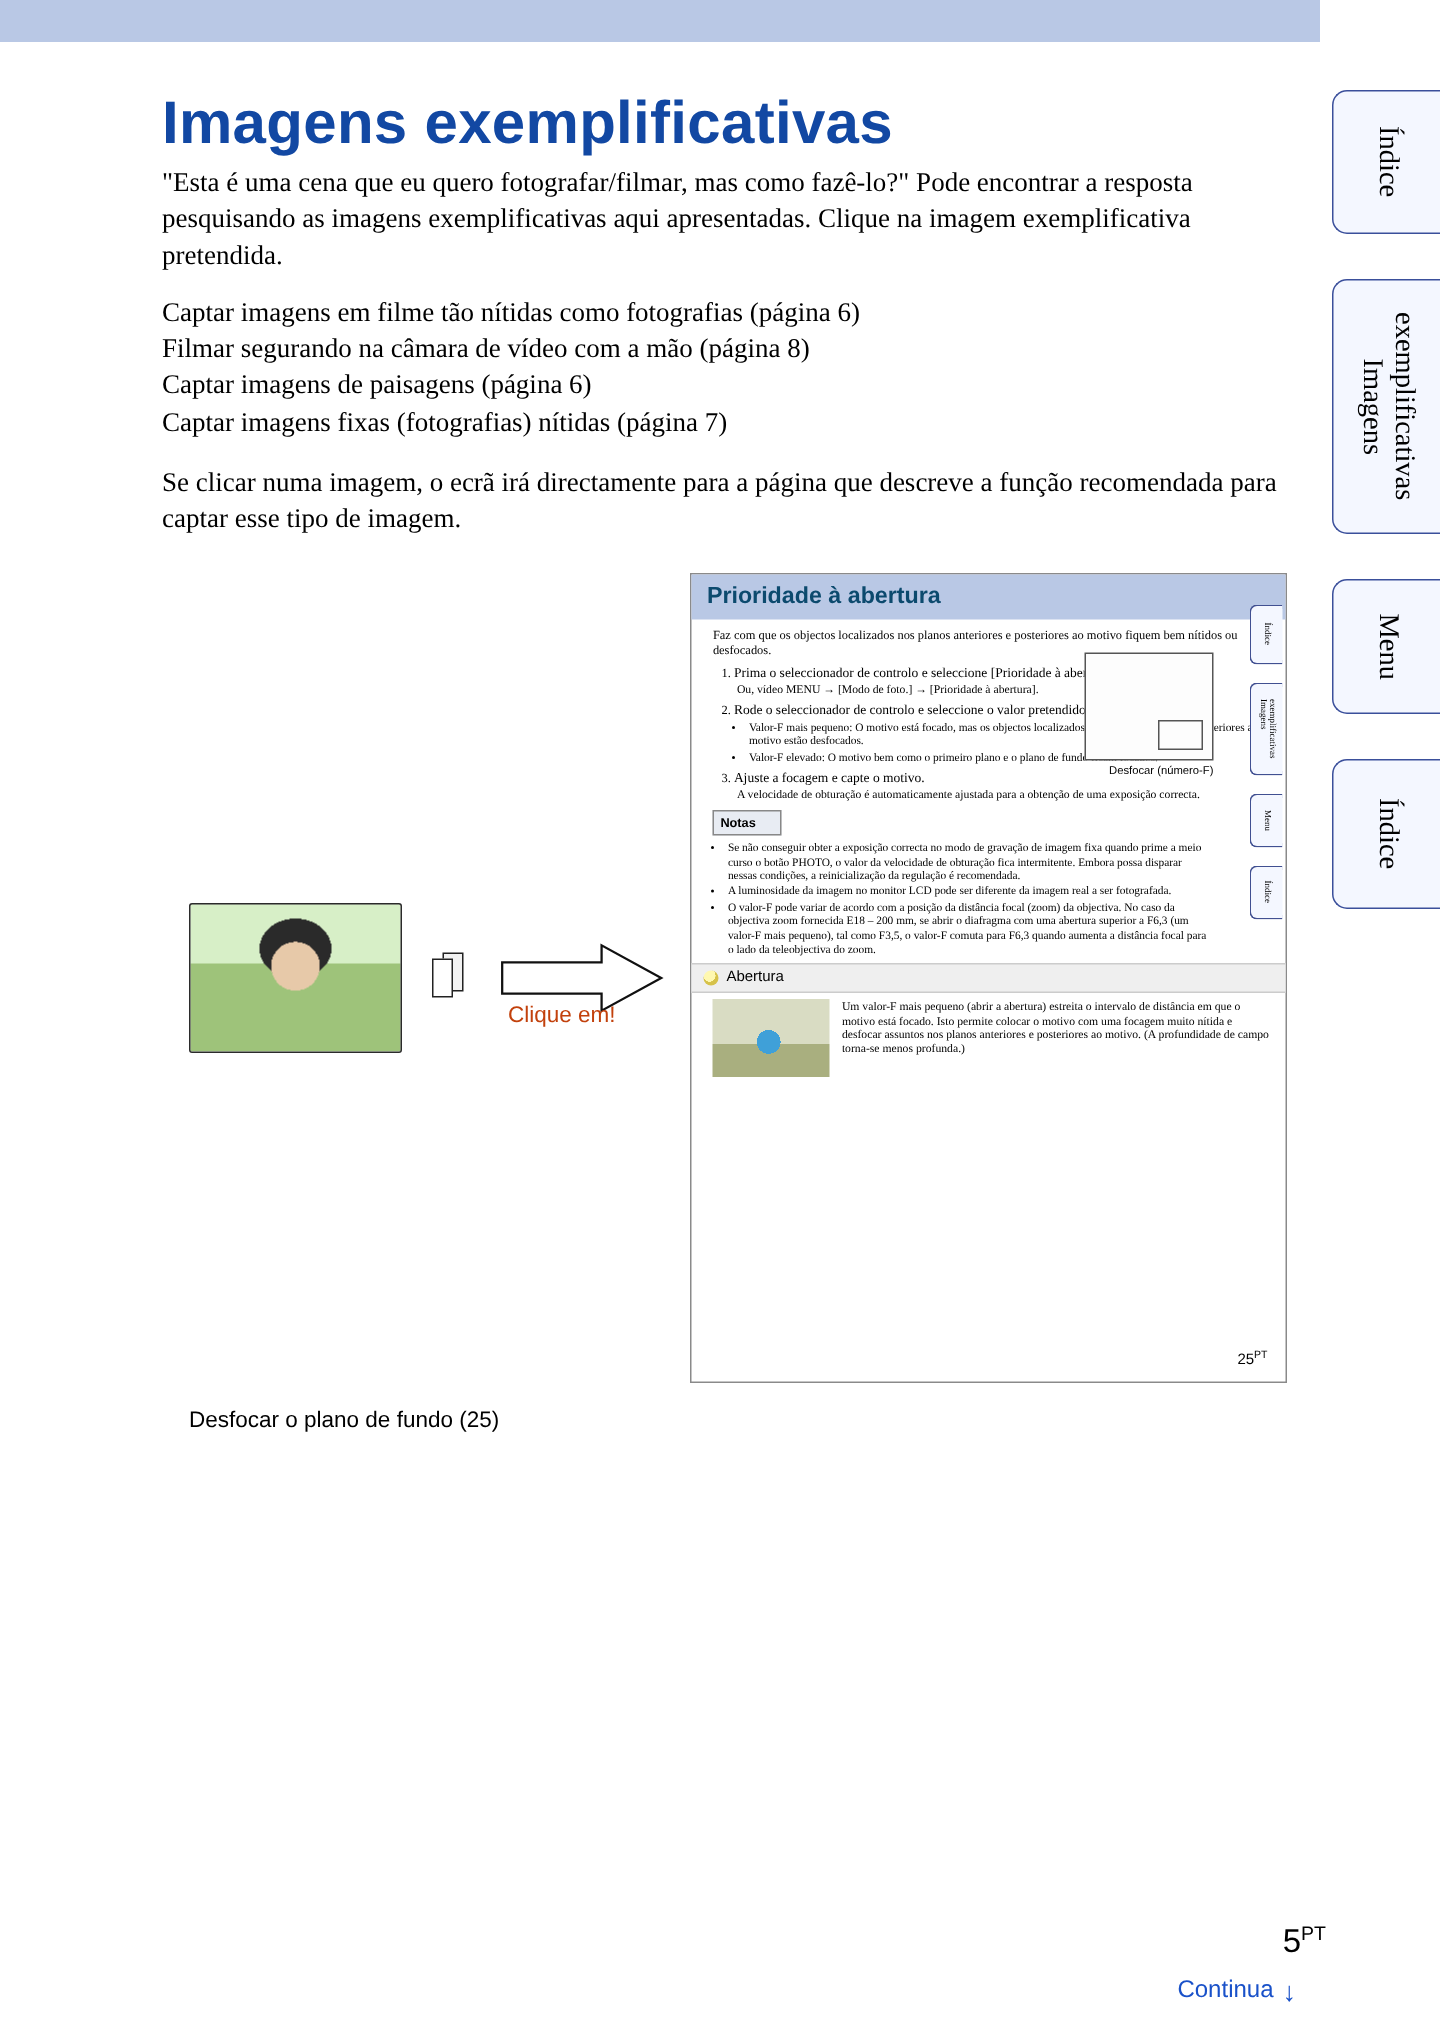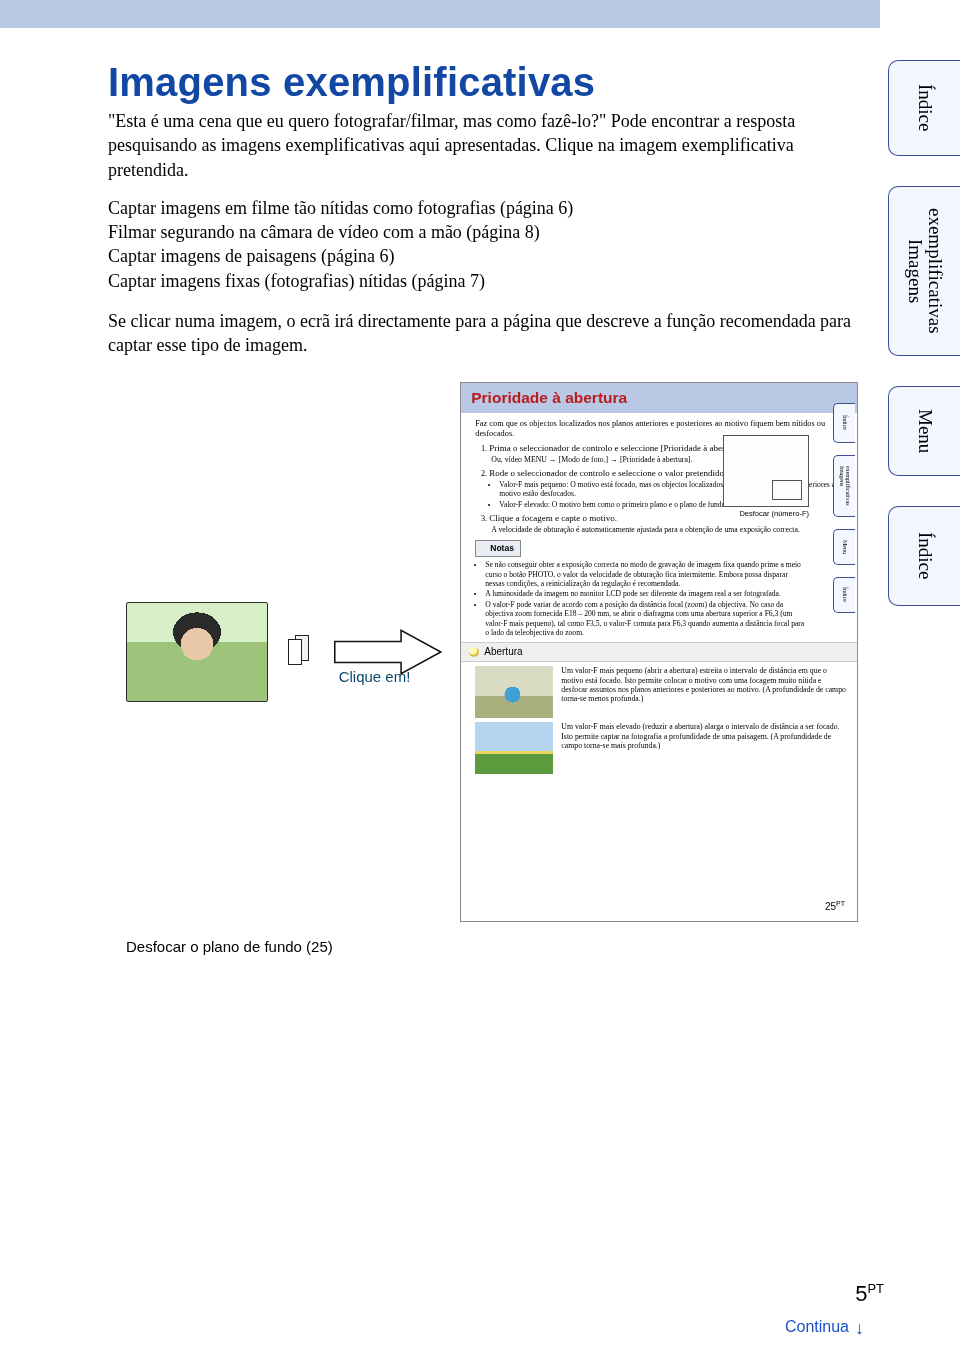--- a/index.html
+++ b/index.html
@@ -117,38 +117,38 @@
     width: 120px; height: 54px;
     position: relative;
     margin-left: 6px;
   }
   .arrow svg { width: 100%; height: 100%; }
   .arrow-label {
     position: absolute;
     left: 8px; bottom: -6px;
     font-family: Arial, Helvetica, sans-serif;
     font-size: 15px;
-    color: #0c4a6e;
+    color: #c2410c;
   }
 
   
   .inset {
     width: 420px;
     height: 540px;
     border: 1px solid #8a8a8a;
     background: #fff;
     margin-left: 6px;
     position: relative;
     font-family: "Times New Roman", serif;
   }
   .inset .hdr {
     background: #b9c8e5;
     font-family: Arial, Helvetica, sans-serif;
     font-weight: bold;
-    color: #b91c1c;
+    color: #0c4a6e;
     padding: 6px 10px;
     font-size: 15.5px;
   }
   .inset .body {
     padding: 6px 10px 8px 14px;
     font-size: 8.3px;
     line-height: 1.25;
     position: relative;
   }
   .inset .lead { margin-bottom: 4px; }
@@ -171,21 +171,21 @@
     width:28px;height:18px;border:0.8px solid #555;
   }
   .inset .diag-cap {
     position:absolute; right:48px; top:96px;
     font-size:7.5px; font-family: Arial;
   }
   .inset .notes-box {
     margin-top:6px;
     border:0.8px solid #888;
     background: #e8ecf3;
-    padding:2px 14px;
+    padding:2px 4px;
     font-family: Arial;
     font-weight:bold;
     font-size:8.5px;
     width:46px;
   }
   .inset .notes-list { font-size:7.6px; padding-left:10px; margin:3px 40px 4px 0; }
   .inset .ab-hdr{
     background:#efefef;
     font-family: Arial; font-size:10px;
     padding:3px 8px;
@@ -327,41 +327,37 @@
             <div class="sub">Ou, vídeo MENU → [Modo de foto.] → [Prioridade à abertura].</div>
           </li>
           <li>
             <span class="t">Rode o seleccionador de controlo e seleccione o valor pretendido.</span>
             <ul>
               <li>Valor-F mais pequeno: O motivo está focado, mas os objectos localizados nos planos anteriores e posteriores ao motivo estão desfocados.</li>
               <li>Valor-F elevado: O motivo bem como o primeiro plano e o plano de fundo ficam focados.</li>
             </ul>
           </li>
           <li>
-            <span class="t">Clique a focagem e capte o motivo.</span>
+            <span class="t">Ajuste a focagem e capte o motivo.</span>
             <div class="sub">A velocidade de obturação é automaticamente ajustada para a obtenção de uma exposição correcta.</div>
           </li>
         </ol>
         <div class="notes-box">Notas</div>
         <ul class="notes-list">
           <li>Se não conseguir obter a exposição correcta no modo de gravação de imagem fixa quando prime a meio curso o botão PHOTO, o valor da velocidade de obturação fica intermitente. Embora possa disparar nessas condições, a reinicialização da regulação é recomendada.</li>
           <li>A luminosidade da imagem no monitor LCD pode ser diferente da imagem real a ser fotografada.</li>
           <li>O valor-F pode variar de acordo com a posição da distância focal (zoom) da objectiva. No caso da objectiva zoom fornecida E18 – 200 mm, se abrir o diafragma com uma abertura superior a F6,3 (um valor-F mais pequeno), tal como F3,5, o valor-F comuta para F6,3 quando aumenta a distância focal para o lado da teleobjectiva do zoom.</li>
         </ul>
         <div class="ab-hdr">
           <span class="bulb"></span>
           <span>Abertura</span>
         </div>
         <div class="ab-row one">
           <div class="thumb"></div>
           <div class="txt">Um valor-F mais pequeno (abrir a abertura) estreita o intervalo de distância em que o motivo está focado. Isto permite colocar o motivo com uma focagem muito nítida e desfocar assuntos nos planos anteriores e posteriores ao motivo. (A profundidade de campo torna-se menos profunda.)</div>
-        </div>
-        <div class="ab-row two">
-          <div class="thumb"></div>
-          <div class="txt">Um valor-F mais elevado (reduzir a abertura) alarga o intervalo de distância a ser focado. Isto permite captar na fotografia a profundidade de uma paisagem. (A profundidade de campo torna-se mais profunda.)</div>
         </div>
       </div>
       <div class="mini-tabs">
         <div class="mini-tab mt1">
             <span class="vt">Índice</span>
           </div>
         <div class="mini-tab mt2">
             <span class="vt"><span>exemplificativas</span><br><span>Imagens</span></span>
           </div>
         <div class="mini-tab mt3">

